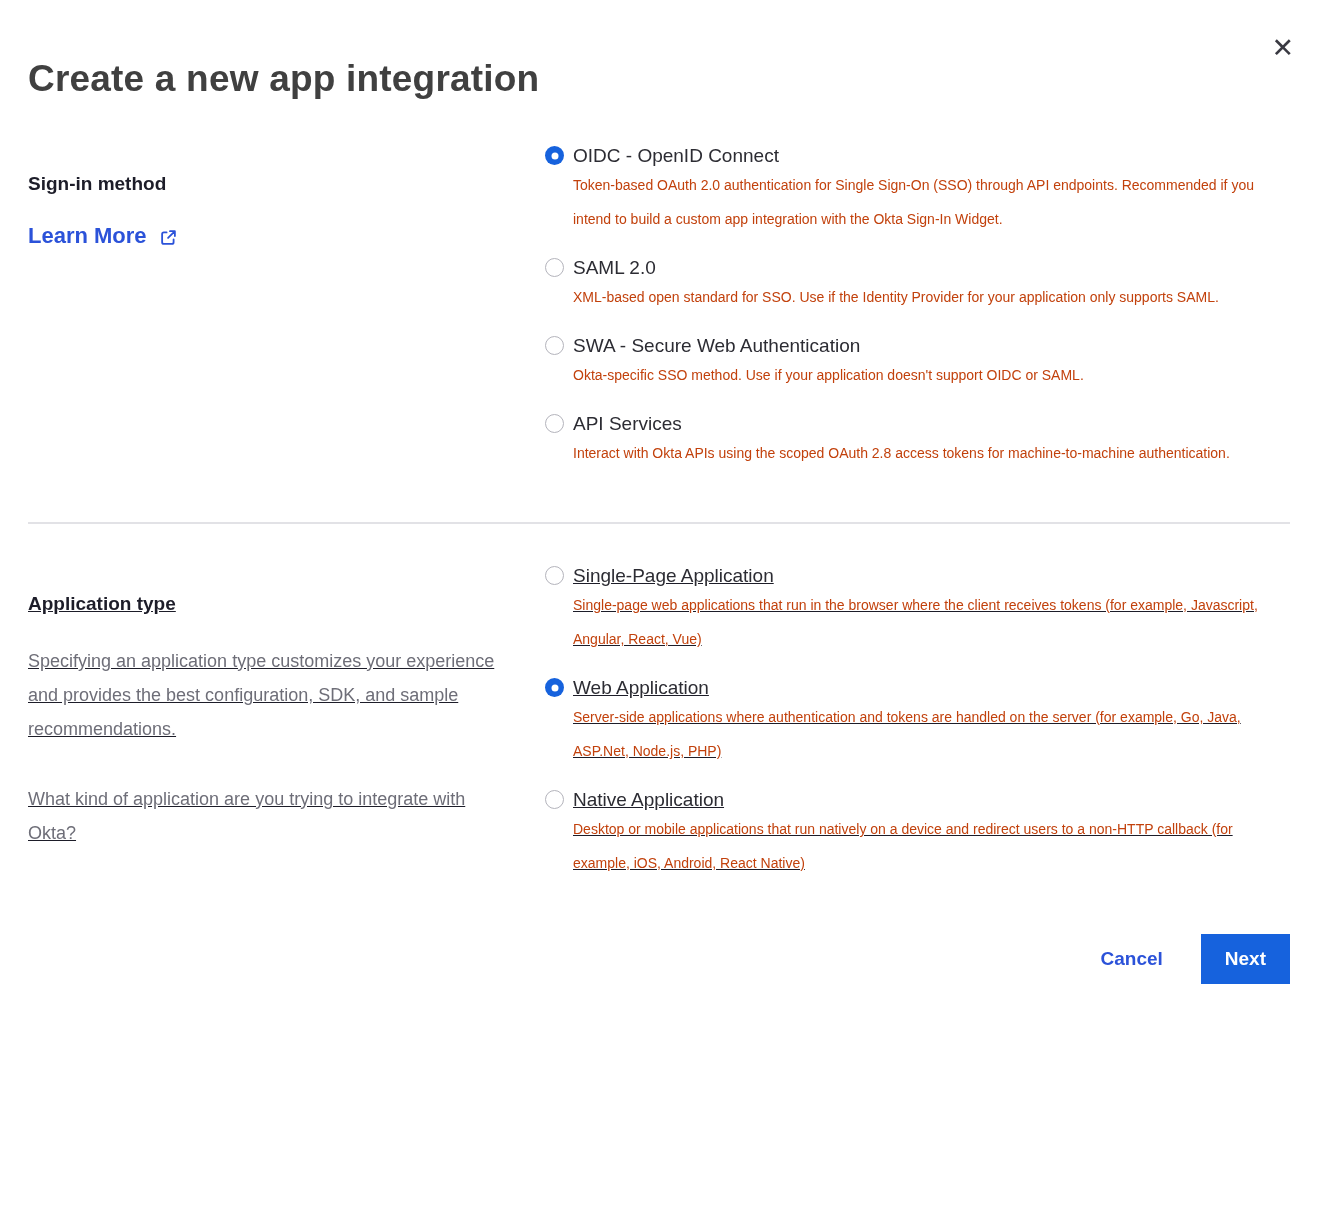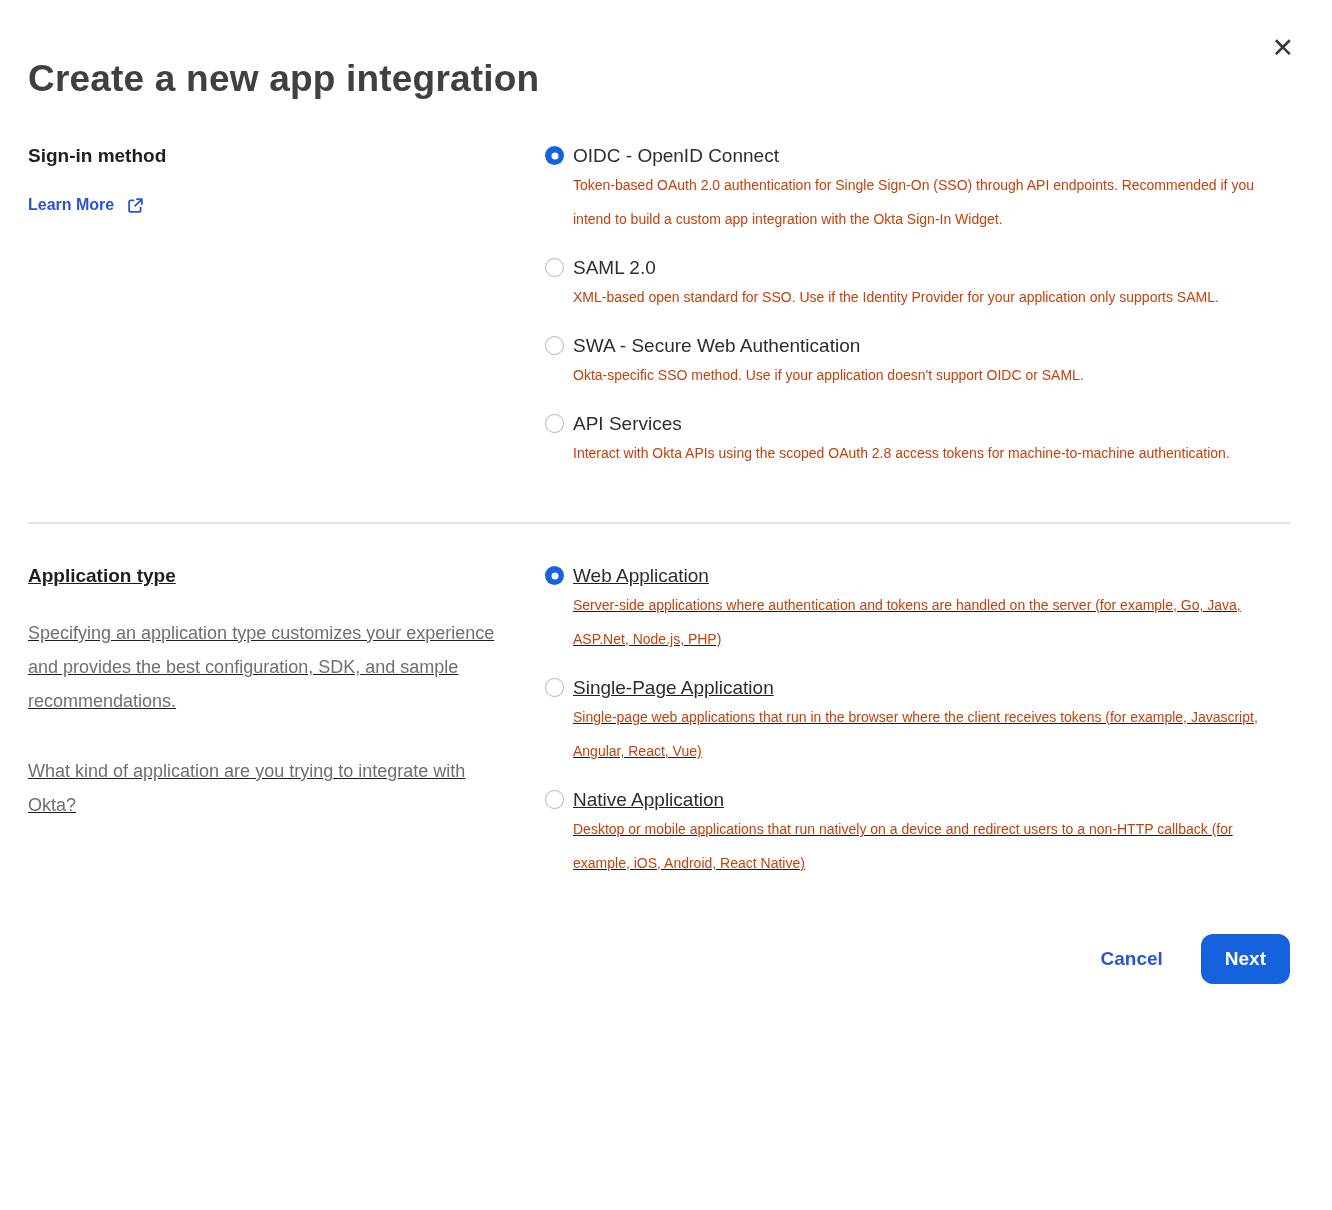--- a/index.html
+++ b/index.html
@@ -23,32 +23,32 @@
 
   .dialog-title {
     font-size: 37px; font-weight: 700; color: #404040;
     letter-spacing: 0.2px;
   }
 
   .form-row { display: flex; align-items: flex-start; }
   .row-signin { margin-top: 44px; }
   .row-apptype { margin-top: 40px; text-decoration: underline; }
 
-  .left-col { width: 517px; flex: none; padding-right: 30px; }
+  .left-col { width: 517px; flex: none; padding-right: 30px; margin-top: 28px; }
   .right-col { flex: 1; min-width: 0; }
 
   .section-label {
     font-size: 19px; font-weight: 700; color: #1d1d29;
     line-height: 24px;
   }
 
   .learn-more {
     margin-top: 27px;
     display: inline-flex; align-items: center; gap: 13px;
-    color: #2b52d9; font-size: 16px; font-weight: 700;
+    color: #2b52d9; font-size: 22px; font-weight: 700;
     text-decoration: none; cursor: pointer;
   }
   .learn-more svg { display: block; margin-top: 2px; }
 
   .left-desc {
     margin-top: 28px;
     font-size: 18px; line-height: 34px; color: #6e6e78;
   }
   .left-desc + .left-desc { margin-top: 36px; }
 
@@ -89,21 +89,21 @@
     gap: 38px; padding-right: 0;
   }
   .cancel-link {
     color: #2b52d9; font-size: 19px; font-weight: 700;
     background: none; border: none; cursor: pointer;
     font-family: inherit;
   }
   .next-btn {
     background: #1662dd; color: #ffffff;
     font-size: 19px; font-weight: 700;
-    border: none; border-radius: 12px;
+    border: none; border-radius: 0;
     padding: 14px 24px; min-width: 84px; height: 50px;
     cursor: pointer; font-family: inherit;
   }
 </style>
 </head>
 <body>
 
 <div class="dialog">
 
   <button class="close-btn">✕</button>
@@ -158,31 +158,31 @@
   <hr class="divider">
 
   <div class="form-row row-apptype">
     <div class="left-col">
       <div class="section-label">Application type</div>
       <p class="left-desc">Specifying an application type customizes your experience and provides the best configuration, SDK, and sample recommendations.</p>
       <p class="left-desc">What kind of application are you trying to integrate with Okta?</p>
     </div>
     <div class="right-col">
       <div class="option">
+        <span class="radio"></span>
+        <div>
+          <div class="option-label">Single-Page Application</div>
+          <div class="option-desc">Single-page web applications that run in the browser where the client receives tokens (for example, Javascript, Angular, React, Vue)</div>
+        </div>
+      </div>
+      <div class="option">
         <span class="radio selected"></span>
         <div>
           <div class="option-label">Web Application</div>
           <div class="option-desc">Server-side applications where authentication and tokens are handled on the server (for example, Go, Java, ASP.Net, Node.js, PHP)</div>
-        </div>
-      </div>
-      <div class="option">
-        <span class="radio"></span>
-        <div>
-          <div class="option-label">Single-Page Application</div>
-          <div class="option-desc">Single-page web applications that run in the browser where the client receives tokens (for example, Javascript, Angular, React, Vue)</div>
         </div>
       </div>
       <div class="option">
         <span class="radio"></span>
         <div>
           <div class="option-label">Native Application</div>
           <div class="option-desc">Desktop or mobile applications that run natively on a device and redirect users to a non-HTTP callback (for example, iOS, Android, React Native)</div>
         </div>
       </div>
     </div>

